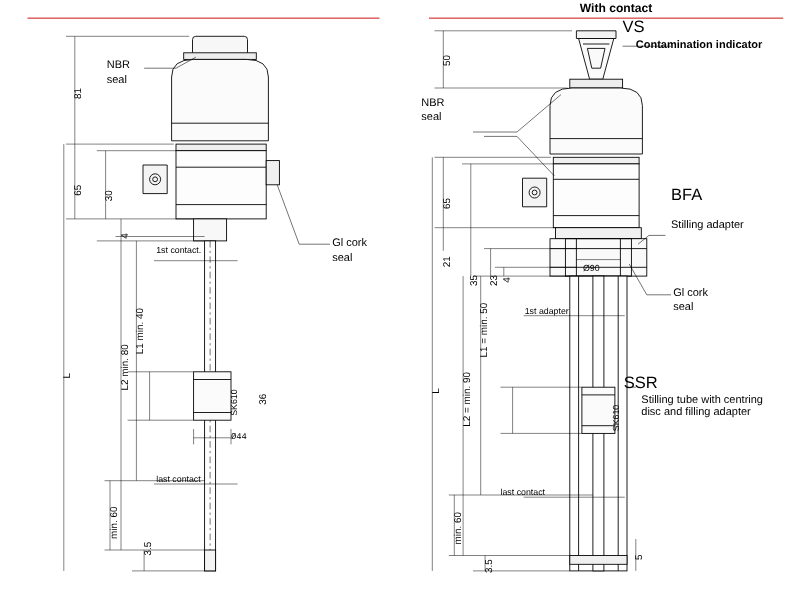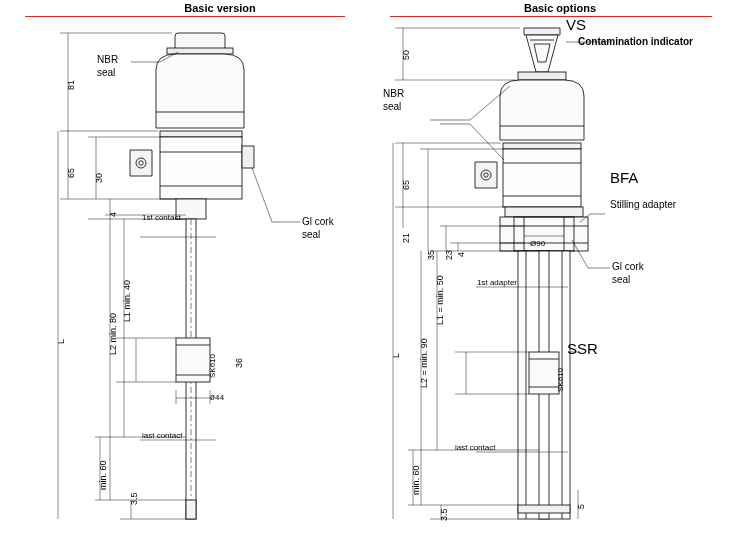--- a/index.html
+++ b/index.html
@@ -61,22 +61,21 @@
     position: absolute;
     left: 0;
     top: 0;
   }
 </style>
 </head>
 <body>
 
 <div id="stage">
 
-  <div class="hdr" style="left:120px; top:2px; width:200px;">Basic version</div>
-  <div class="hdr" style="left:460px; top:2px; width:200px;">Basic options</div>
+  <div class="hdr" style="left:460px; top:2px; width:200px;">With contact</div>
   <div class="redline" style="left:25px; top:16px; width:320px;"></div>
   <div class="redline" style="left:390px; top:16px; width:322px;"></div>
 
   <svg width="737" height="535">
     <g stroke="#000000" fill="none" stroke-width="0.8">
 
       <path d="M175,48 L175,36 Q175,33 178,33 L222,33 Q225,33 225,36 L225,48" fill="#f7f7f7"></path>
       <rect x="167" y="48" width="66" height="6" fill="#ededed"></rect>
 
       <path d="M156,128 L156,70 Q156,54 176,54 L224,54 Q244,54 244,70 L244,128 Z" fill="#fbfbfb"></path>
@@ -230,21 +229,21 @@
       </g>
     </g>
   </svg>
 
   <div class="lbl" style="left:97px; top:54px;">NBR</div>
   <div class="lbl" style="left:97px; top:67px;">seal</div>
 
   <div class="lbl" style="left:302px; top:216px;">Gl cork</div>
   <div class="lbl" style="left:302px; top:229px;">seal</div>
 
-  <div class="lbl sm" style="left:142px; top:212px;text-align:right;">1st contact.</div>
+  <div class="lbl sm" style="left:142px; top:222px;text-align:right;">1st contact.</div>
   <div class="lbl sm" style="left:142px; top:430px;">last contact</div>
 
   <div class="vlbl sm" style="left:208px; top:378px;">SK610</div>
 
   <div class="vlbl" style="left:66px; top:90px;">81</div>
   <div class="vlbl" style="left:66px; top:178px;">65</div>
   <div class="vlbl" style="left:94px; top:183px;">30</div>
   <div class="vlbl" style="left:108px; top:217px;">4</div>
   <div class="vlbl" style="left:122px; top:322px;">L1 min. 40</div>
   <div class="vlbl" style="left:108px; top:355px;">L2 min. 80</div>
@@ -260,20 +259,21 @@
   <div class="lbl" style="left:383px; top:88px;">NBR</div>
   <div class="lbl" style="left:383px; top:101px;">seal</div>
 
   <div class="lbl b" style="left:610px; top:172px;">BFA</div>
   <div class="lbl" style="left:610px; top:199px;">Stilling adapter</div>
 
   <div class="lbl" style="left:612px; top:261px;">Gl cork</div>
   <div class="lbl" style="left:612px; top:274px;">seal</div>
 
   <div class="lbl b" style="left:567px; top:343px;">SSR</div>
+  <div class="lbl wrap" style="left:583px; top:358px; width:120px;">Stilling tube with centring disc and filling adapter</div>
 
   <div class="lbl sm" style="left:477px; top:277px;">1st adapter</div>
   <div class="lbl sm" style="left:455px; top:442px;">last contact</div>
   <div class="vlbl sm" style="left:556px; top:392px;">SK610</div>
 
   <div class="vlbl" style="left:401px; top:60px;">50</div>
   <div class="vlbl" style="left:401px; top:190px;">65</div>
   <div class="vlbl" style="left:401px; top:243px;">21</div>
   <div class="vlbl" style="left:426px; top:260px;">35</div>
   <div class="vlbl" style="left:444px; top:260px;">23</div>

